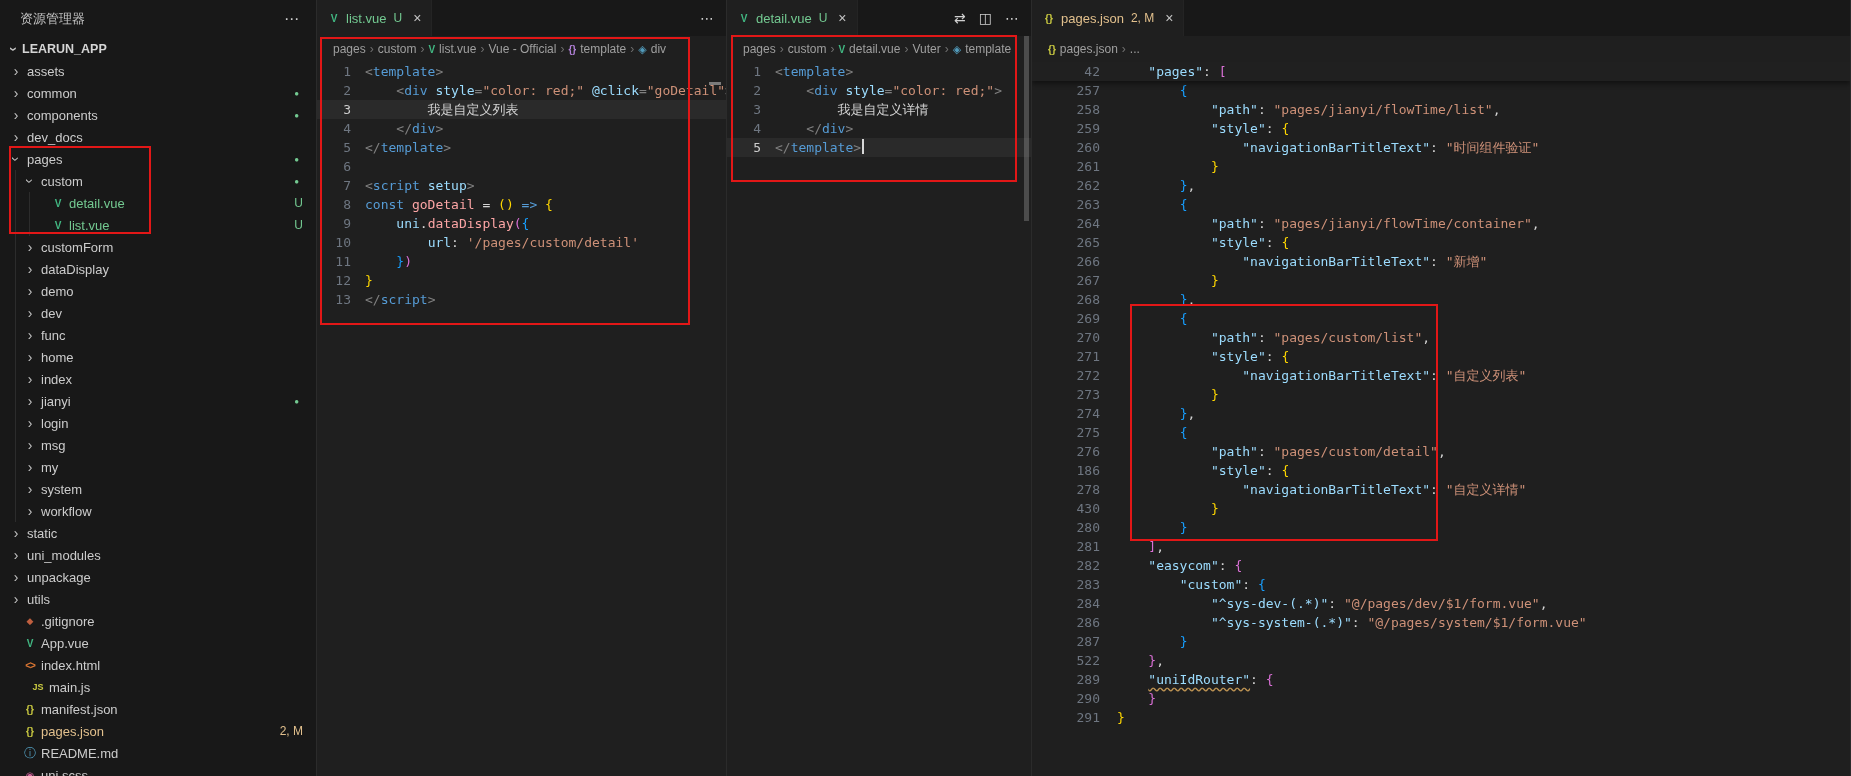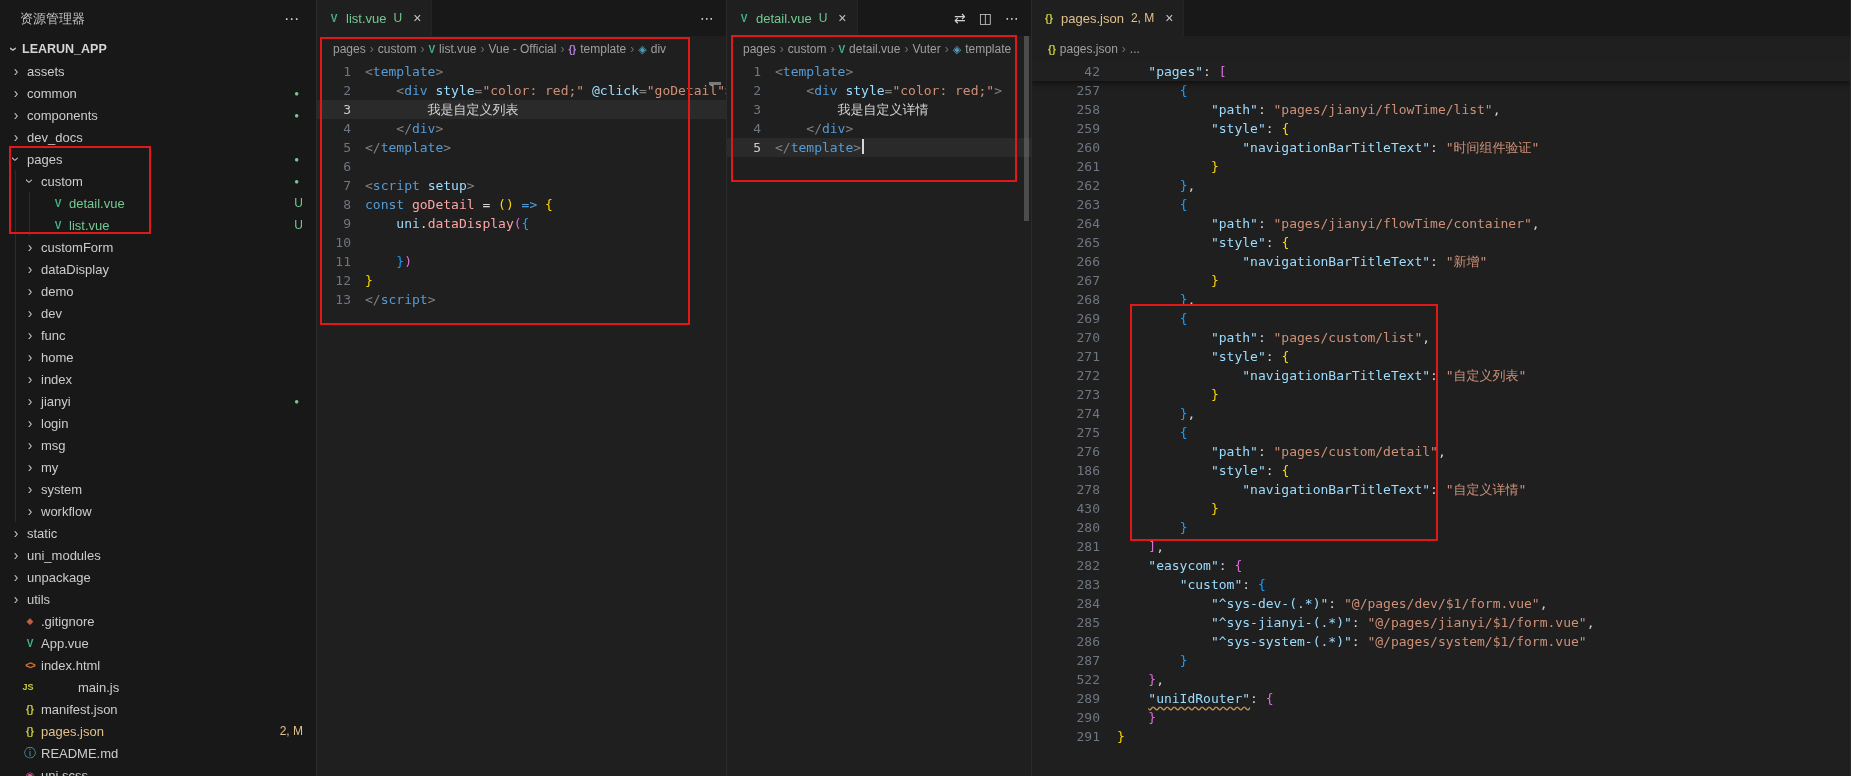--- a/index.html
+++ b/index.html
@@ -212,21 +212,21 @@
           <span class="tlabel">.gitignore</span>
         </div>
         <div class="tree-row d1" style="padding-left: 22px;">
           <span class="ficon fi-vue">V</span>
           <span class="tlabel">App.vue</span>
         </div>
         <div class="tree-row d1" style="padding-left: 22px;">
           <span class="ficon fi-html">&lt;&gt;</span>
           <span class="tlabel">index.html</span>
         </div>
-        <div class="tree-row d1" style="padding-left: 20px; gap: 39px;">
+        <div class="tree-row d1" style="padding-left: 30px;">
           <span class="ficon fi-js">JS</span>
           <span class="tlabel">main.js</span>
         </div>
         <div class="tree-row d1" style="padding-left: 22px;">
           <span class="ficon fi-json">{}</span>
           <span class="tlabel">manifest.json</span>
         </div>
         <div class="tree-row d1" style="padding-left: 22px;">
           <span class="ficon fi-json">{}</span>
           <span class="tlabel lbl-modified">pages.json</span>
@@ -291,21 +291,21 @@
       <div class="code">
           <div class="cline"><span class="gut">1</span><span class="ltxt"><span class="tk-p">&lt;</span><span class="tk-t">template</span><span class="tk-p">&gt;</span></span></div>
           <div class="cline"><span class="gut">2</span><span class="ltxt"><span class="tk-w">    </span><span class="tk-p">&lt;</span><span class="tk-t">div</span><span class="tk-w"> </span><span class="tk-a">style</span><span class="tk-p">=</span><span class="tk-s">"color: red;"</span><span class="tk-w"> </span><span class="tk-a">@click</span><span class="tk-p">=</span><span class="tk-s">"goDetail"</span><span class="tk-p">&gt;</span></span></div>
           <div class="cline cur"><span class="gut">3</span><span class="ltxt"><span class="tk-w">        我是自定义列表</span></span></div>
           <div class="cline"><span class="gut">4</span><span class="ltxt"><span class="tk-w">    </span><span class="tk-p">&lt;/</span><span class="tk-t">div</span><span class="tk-p">&gt;</span></span></div>
           <div class="cline"><span class="gut">5</span><span class="ltxt"><span class="tk-p">&lt;/</span><span class="tk-t">template</span><span class="tk-p">&gt;</span></span></div>
           <div class="cline"><span class="gut">6</span><span class="ltxt"></span></div>
           <div class="cline"><span class="gut">7</span><span class="ltxt"><span class="tk-p">&lt;</span><span class="tk-t">script</span><span class="tk-w"> </span><span class="tk-a">setup</span><span class="tk-p">&gt;</span></span></div>
           <div class="cline"><span class="gut">8</span><span class="ltxt"><span class="tk-t">const</span><span class="tk-w"> </span><span class="tk-f">goDetail</span><span class="tk-w"> = </span><span class="tk-b1">()</span><span class="tk-w"> </span><span class="tk-t">=&gt;</span><span class="tk-w"> </span><span class="tk-b1">{</span></span></div>
           <div class="cline"><span class="gut">9</span><span class="ltxt"><span class="tk-w">    </span><span class="tk-a">uni</span><span class="tk-w">.</span><span class="tk-f">dataDisplay</span><span class="tk-b2">(</span><span class="tk-b3">{</span></span></div>
-          <div class="cline"><span class="gut">10</span></div>
+          <div class="cline"><span class="gut">10</span><span class="ltxt"><span class="tk-w">        </span><span class="tk-a">url</span><span class="tk-w">: </span><span class="tk-s">'/pages/custom/detail'</span></span></div>
           <div class="cline"><span class="gut">11</span><span class="ltxt"><span class="tk-w">    </span><span class="tk-b3">}</span><span class="tk-b2">)</span></span></div>
           <div class="cline"><span class="gut">12</span><span class="ltxt"><span class="tk-b1">}</span></span></div>
           <div class="cline"><span class="gut">13</span><span class="ltxt"><span class="tk-p">&lt;/</span><span class="tk-t">script</span><span class="tk-p">&gt;</span></span></div>
         </div>
       <div class="ruler-mark"></div>
       <div class="redbox rb-e1"></div>
     </section>
 
     <section class="pane pane2" id="pane-1">
       <div class="tabbar">
@@ -402,21 +402,20 @@
           <div class="cline"><span class="gut">275</span><span class="ltxt"><span class="tk-w">        </span><span class="tk-b3">{</span></span></div>
           <div class="cline"><span class="gut">276</span><span class="ltxt"><span class="tk-w">            </span><span class="tk-a">"path"</span><span class="tk-w">: </span><span class="tk-s">"pages/custom/detail"</span><span class="tk-w">,</span></span></div>
           <div class="cline"><span class="gut">186</span><span class="ltxt"><span class="tk-w">            </span><span class="tk-a">"style"</span><span class="tk-w">: </span><span class="tk-b1">{</span></span></div>
           <div class="cline"><span class="gut">278</span><span class="ltxt"><span class="tk-w">                </span><span class="tk-a">"navigationBarTitleText"</span><span class="tk-w">: </span><span class="tk-s">"自定义详情"</span></span></div>
           <div class="cline"><span class="gut">430</span><span class="ltxt"><span class="tk-w">            </span><span class="tk-b1">}</span></span></div>
           <div class="cline"><span class="gut">280</span><span class="ltxt"><span class="tk-w">        </span><span class="tk-b3">}</span></span></div>
           <div class="cline"><span class="gut">281</span><span class="ltxt"><span class="tk-w">    </span><span class="tk-b2">]</span><span class="tk-w">,</span></span></div>
           <div class="cline"><span class="gut">282</span><span class="ltxt"><span class="tk-w">    </span><span class="tk-a">"easycom"</span><span class="tk-w">: </span><span class="tk-b2">{</span></span></div>
           <div class="cline"><span class="gut">283</span><span class="ltxt"><span class="tk-w">        </span><span class="tk-a">"custom"</span><span class="tk-w">: </span><span class="tk-b3">{</span></span></div>
           <div class="cline"><span class="gut">284</span><span class="ltxt"><span class="tk-w">            </span><span class="tk-a">"^sys-dev-(.*)"</span><span class="tk-w">: </span><span class="tk-s">"@/pages/dev/$1/form.vue"</span><span class="tk-w">,</span></span></div>
-          <div class="cline"><span class="gut">285</span><span class="ltxt"><span class="tk-w">            </span><span class="tk-a">"^sys-jianyi-(.*)"</span><span class="tk-w">: </span><span class="tk-s">"@/pages/jianyi/$1/form.vue"</span><span class="tk-w">,</span></span></div>
           <div class="cline"><span class="gut">286</span><span class="ltxt"><span class="tk-w">            </span><span class="tk-a">"^sys-system-(.*)"</span><span class="tk-w">: </span><span class="tk-s">"@/pages/system/$1/form.vue"</span></span></div>
           <div class="cline"><span class="gut">287</span><span class="ltxt"><span class="tk-w">        </span><span class="tk-b3">}</span></span></div>
           <div class="cline"><span class="gut">522</span><span class="ltxt"><span class="tk-w">    </span><span class="tk-b2">}</span><span class="tk-w">,</span></span></div>
           <div class="cline"><span class="gut">289</span><span class="ltxt"><span class="tk-w">    </span><span class="tk-warn">"uniIdRouter"</span><span class="tk-w">: </span><span class="tk-b2">{</span></span></div>
           <div class="cline"><span class="gut">290</span><span class="ltxt"><span class="tk-w">    </span><span class="tk-b2">}</span></span></div>
           <div class="cline"><span class="gut">291</span><span class="ltxt"><span class="tk-b1">}</span></span></div>
         </div>
       <div class="redbox rb-e3"></div>
     </section>
 

